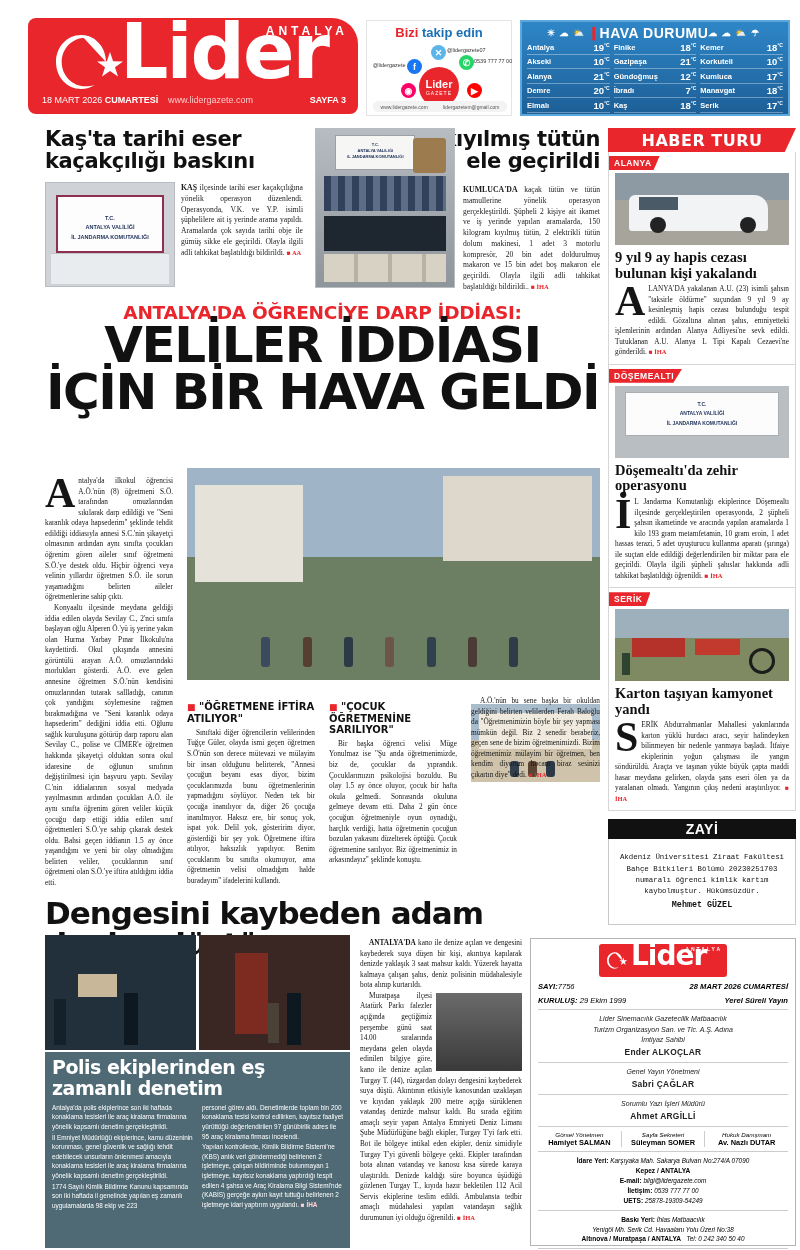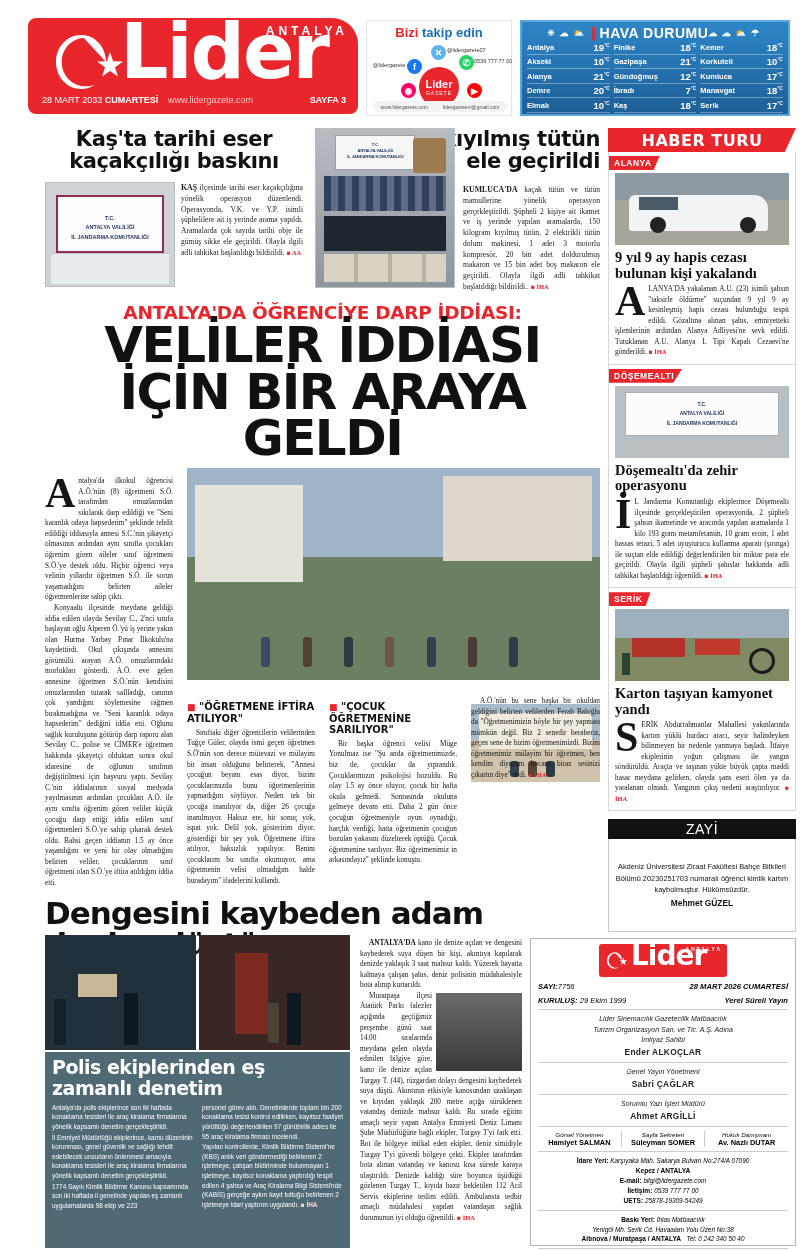--- a/index.html
+++ b/index.html
@@ -99,21 +99,21 @@
   
   .brief-zone { position:absolute; left:45px; top:128px; width:555px; height:165px; }
   .brief { position:absolute; top:0; height:165px; }
   .brief.left { left:0; width:258px; }
   .brief.right { left:270px; width:285px; }
   .brief h2 {
     font-family:"DejaVu Sans", sans-serif;
     font-size:21px; line-height:1.05; color:#111; font-weight:bold;
     letter-spacing:-0.4px;
   }
-  .brief.left h2 { text-align:center; }
+  .brief.left h2 { text-align:left; }
   .brief.right h2 { text-align:right; }
   .brief-photo {
     background:#cfd3d8; border:1px solid #b9bdc2; position:relative; overflow:hidden;
   }
   .ph-plate {
     position:absolute; left:8%; top:12%; width:84%; height:56%;
     background:#fdfdfd; border:2px solid #8d2f4f;
   }
   .ph-plate .pt {
     text-align:center; font-size:5.5px; color:#23355e; font-weight:bold; margin-top:16%;
@@ -268,25 +268,25 @@
     font-size:14.5px; font-weight:bold; line-height:1.08;
     margin:5px 0 3px 0; color:#111;
   }
   .side-p {
     font-family:"Liberation Serif", serif;
     font-size:7.3px; line-height:1.44; text-align:justify; color:#151515;
   }
 
   .zayi-head {
     margin-top:8px; background:#111; color:#fff; text-align:center;
-    font-size:14px; font-weight:normal; padding:2px 0; letter-spacing:0.5px;
+    font-size:14px; font-weight:bold; padding:2px 0; letter-spacing:0.5px;
   }
   .zayi-body {
-    border:1px solid #c9c9c9; border-top:none; padding:22px 6px;
-    text-align:center; font-size:7.4px; line-height:1.5; color:#111;
+    border:1px solid #c9c9c9; border-top:none; padding:13px 6px;
+    text-align:center; font-size:7.4px; line-height:1.5; color:#111;font-family:Liberation Mono, monospace;
   }
   .zayi-body b { display:block; margin-top:2px; font-size:8.4px; }
 
   
   .colophon {
     position:absolute; left:530px; top:938px; width:266px; height:308px;
     border:1px solid #b4b4b4; background:#fff; padding:5px 7px;
   }
   .colo-logo {
     width:128px; height:33px; background:#e8262c; margin:0 auto; position:relative; border-radius:3px;
@@ -320,21 +320,21 @@
 
     <div class="logo-block">
       <svg class="logo-crescent" viewBox="0 0 86 72">
         <path d="M56 36c0-15-11-27-25-27S6 21 6 36s11 27 25 27c5 0 10-1.5 14-4.3-3 1-6.3 1.6-9.7 1.6-13 0-23.6-10.9-23.6-24.3S22.3 11.7 35.3 11.7c3.4 0 6.7.6 9.7 1.6C41 10.5 36 9 31 9" fill="#fff" transform="translate(4,0)"></path>
         <path d="M64 26l3.1 9.3 9.9.1-8 5.8 3 9.4-8-5.7-8 5.7 3-9.4-8-5.8 9.9-.1z" fill="#fff"></path>
       </svg>
       <div class="logo-word">Lider</div>
       <div class="logo-antalya">ANTALYA</div>
       <div class="logo-footline">
         <div class="logo-date">
-          <span>28 MART 2033</span>
+          <span>18 MART 2026</span>
           <b>CUMARTESİ</b>
         </div>
         <div class="logo-url">www.lidergazete.com</div>
         <div class="logo-page">SAYFA 3</div>
       </div>
     </div>
 
     <div class="social-box">
       <div class="social-title">
         <span>Bizi</span>
@@ -464,21 +464,21 @@
       </div>
       <div class="btext">
         <p><b>KUMLUCA'DA</b><span> kaçak tütün ve tütün mamullerine yönelik operasyon gerçekleştirildi. Şüpheli 2 kişiye ait ikamet ve iş yerinde yapılan aramalarda, 150 kilogram kıyılmış tütün, 2 elektrikli tütün dolum makinesi, 1 adet 3 motorlu kompresör, 20 bin adet doldurulmuş makaron ve 15 bin adet boş makaron ele geçirildi. Olayla ilgili adli tahkikat başlatıldığı bildirildi..</span> <span class="agency">■ <span>İHA</span></span></p>
       </div>
     </div>
   </div>
 
   <div class="kicker">ANTALYA'DA ÖĞRENCİYE DARP İDDİASI:</div>
   <div class="mainhead">
     <div>VELİLER İDDİASI</div>
-    <div>İÇİN BİR ARAYA GELDİ</div>
+    <div>İÇİN BİR HAVA GELDİ</div>
   </div>
 
   <div class="main-cols">
 
     <div class="mainphoto-top">
       <div class="ph-bldg" style="left:2%;top:8%;width:26%;height:46%;"></div>
       <div class="ph-bldg" style="left:62%;top:4%;width:36%;height:40%;background:#ded8cc;"></div>
       <div class="ph-person" style="left:18%;background:#3b4a5c;"></div>
       <div class="ph-person" style="left:28%;background:#55402f;"></div>
       <div class="ph-person" style="left:38%;background:#2c3a46;"></div>

